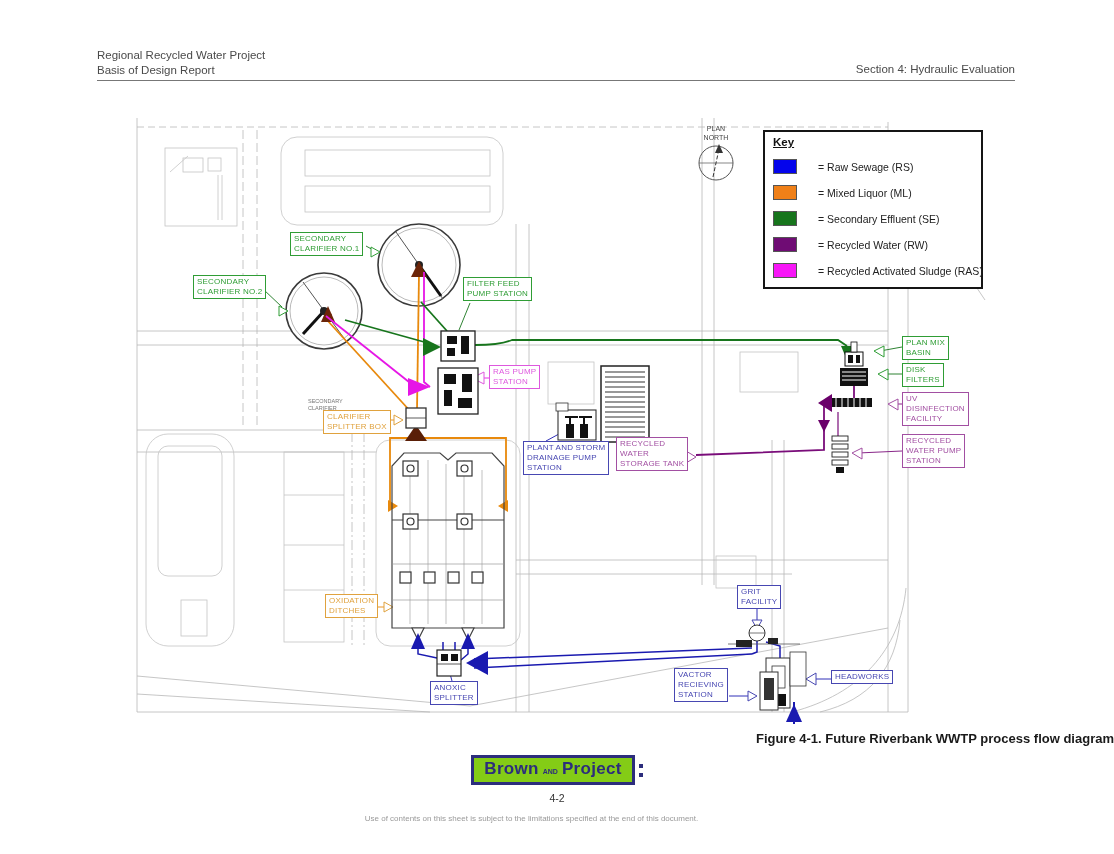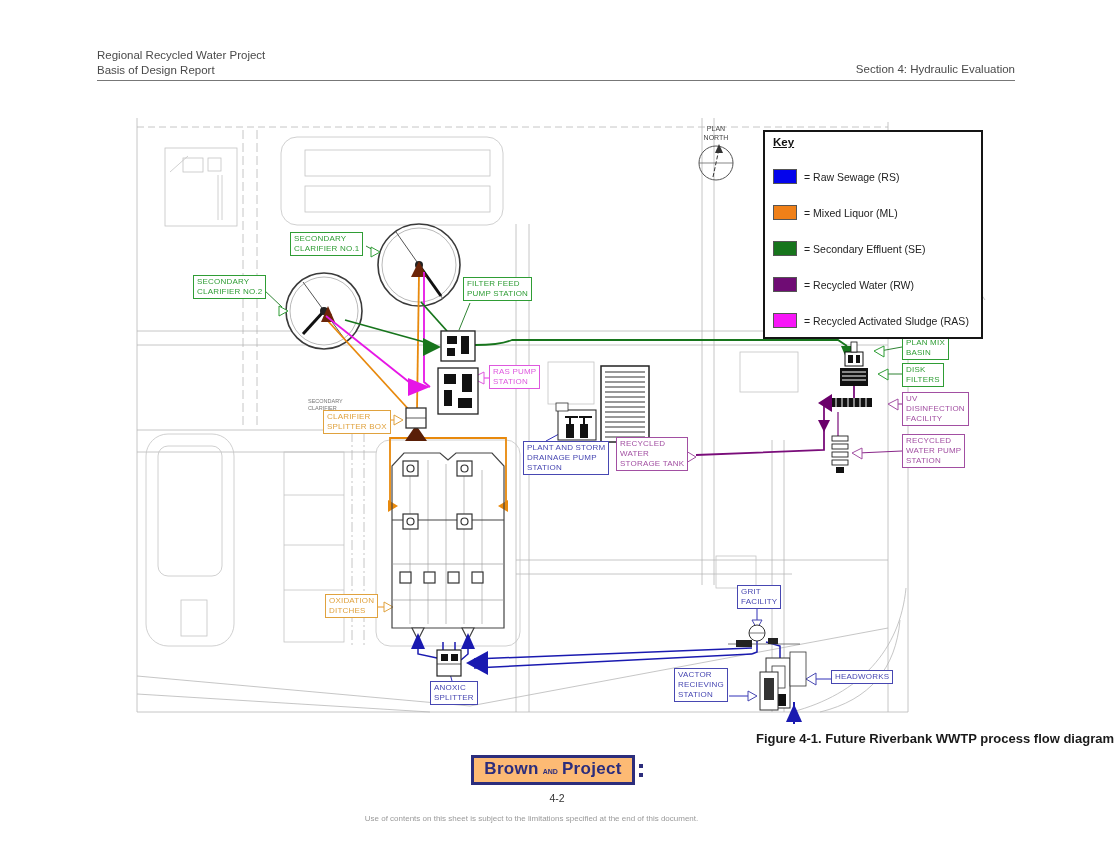--- a/index.html
+++ b/index.html
@@ -9,26 +9,26 @@
   .hdr-rule{position:absolute;left:97px;right:99px;top:80px;border-top:1.2px solid #777}
   svg.plan{position:absolute;left:0;top:0}
   .callout{position:absolute;background:#fff;border:1px solid;padding:1px 3px;font-size:8px;line-height:10px;white-space:pre-line;letter-spacing:.2px;z-index:3}
   .c-green{color:#2f9d35;border-color:#2f9d35}
   .c-orange{color:#e0a23e;border-color:#e0a23e}
   .c-magenta{color:#de58de;border-color:#de58de}
   .c-purple{color:#a24fa2;border-color:#a24fa2}
   .c-blue{color:#4747b2;border-color:#4747b2}
   .key{position:absolute;left:763px;top:130px;width:200px;border:2.5px solid #151515;background:#fff;padding:4px 8px 9px;z-index:4}
   .key-title{font-size:11.5px;font-weight:bold;text-decoration:underline;color:#111}
-  .key-row{display:flex;align-items:center;gap:7px;margin-top:21px}
+  .key-row{display:flex;align-items:center;gap:21px;margin-top:11px}
   .key-swatch{width:22px;height:13px;border:1px solid #555;flex:none}
   .key-label{font-size:10.5px;color:#222;white-space:nowrap}
   .caption{position:absolute;left:0;width:1114px;top:731px;text-align:right;font-size:13px;font-weight:bold;color:#1a1a1a}
   .logo-wrap{position:absolute;left:0;width:1114px;top:755px;display:flex;justify-content:center;align-items:center;gap:4px}
-  .logo-box{border:3px solid #2c2d7c;background:#fdba74;padding:1px 10px 3px;display:flex;align-items:center;gap:4px;color:#2c2d7c}
+  .logo-box{border:3px solid #2c2d7c;background:#84cc16;padding:1px 10px 3px;display:flex;align-items:center;gap:4px;color:#2c2d7c}
   .logo-brown,.logo-caldwell{font-size:17px;font-weight:bold;letter-spacing:.3px}
   .logo-and{font-size:7px;font-weight:bold;margin-top:4px}
   .logo-dots{display:flex;flex-direction:column;gap:5px}
   .logo-dots i{width:4px;height:4px;background:#2c2d7c;display:block}
   .page-num{position:absolute;left:0;width:1114px;top:792px;text-align:center;font-size:10.5px;color:#333}
   .footer{position:absolute;left:0;width:1063px;top:813px;text-align:center;font-size:8px;color:#9a9a9a;line-height:11px}
 </style>
 </head>
 <body>
 

